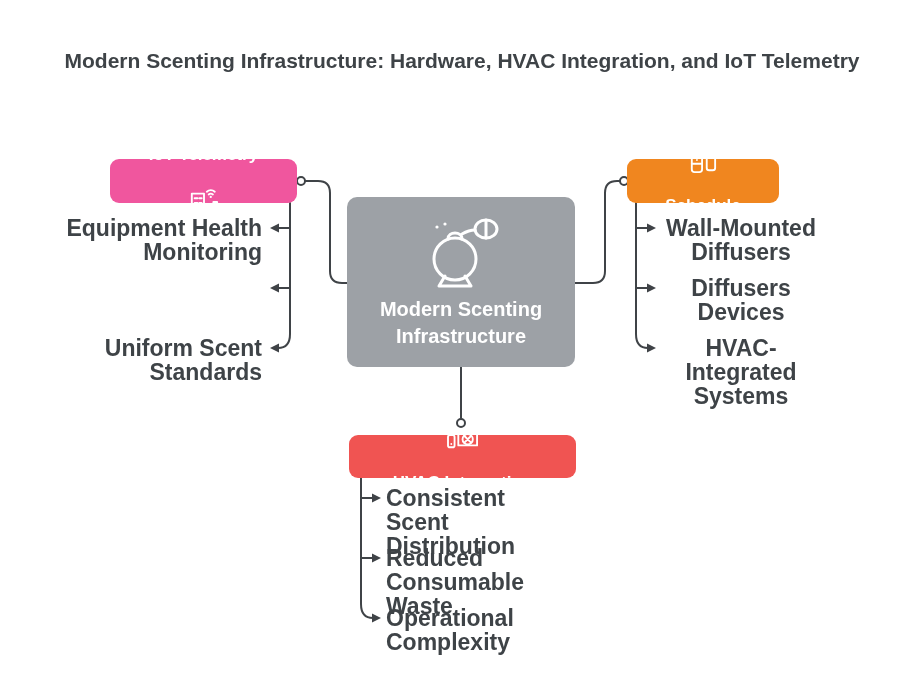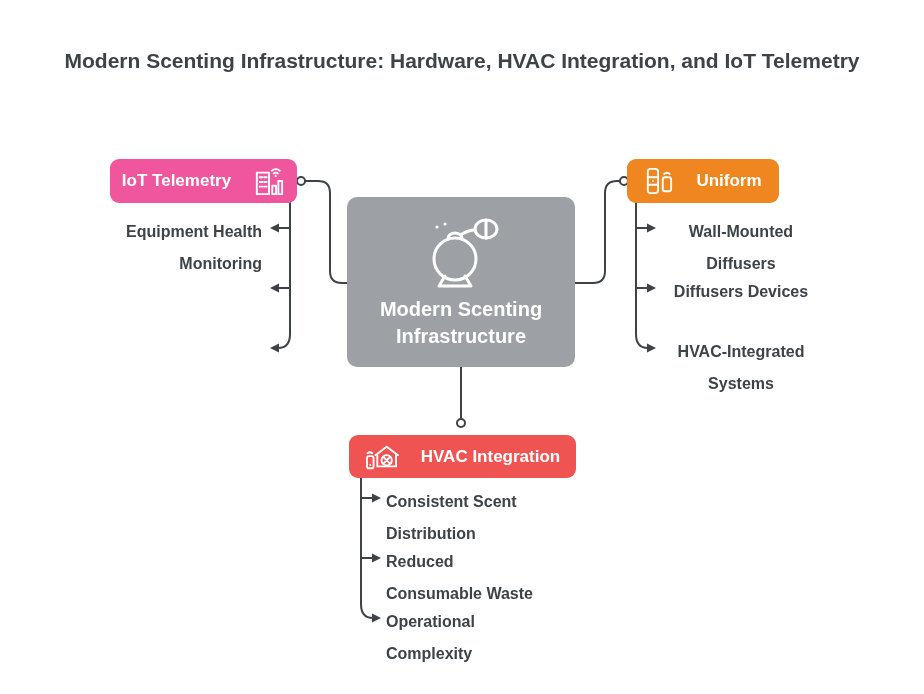--- a/index.html
+++ b/index.html
@@ -22,38 +22,39 @@
     position:absolute; top:46px; left:50%; transform:translateX(-50%);
     width:820px; text-align:center;
     font-size:21px; line-height:30px; font-weight:bold; color:var(--text);
   }
 
   .branch-box{
     position:absolute; box-sizing:border-box;
     display:flex; align-items:center; justify-content:center; gap:22px;
     border-radius:9px; color:#ffffff; font-weight:bold; font-size:17px;
     padding:0 10px;
+    flex-direction:column;
   }
   .branch-box .icon{display:flex; align-items:center;}
   .box-iot{left:110px; top:159px; width:187px; height:44px; background:var(--pink);}
   .box-hardware{left:627px; top:159px; width:152px; height:44px; background:var(--orange);}
   .box-hvac{left:349px; top:435px; width:227px; height:43px; background:var(--red);}
 
   .central-node{
     position:absolute; left:347px; top:197px; width:228px; height:170px;
     background:var(--gray); border-radius:10px;
     display:flex; flex-direction:column; align-items:center; justify-content:center; 
   }
   .central-label{
     width:200px; text-align:center; color:#ffffff;
     font-size:20px; line-height:27px; font-weight:bold;
   }
 
   .branch-item{
-    position:absolute; font-size:16px; line-height:32px; font-weight:bold; color:var(--text);
+    position:absolute; font-size:23px; line-height:24px; font-weight:bold; color:var(--text);
   }
   .col-left{left:60px; width:202px; text-align:right;}
   .col-right{left:662px; width:158px; text-align:center;}
   .col-bottom{left:386px; width:168px; text-align:left;}
   .row-a{top:216px;} .row-b{top:276px;} .row-c{top:336px;}
   .row-d{top:486px;} .row-e{top:546px;} .row-f{top:606px;}
 </style>
 </head>
 <body>
 
@@ -130,39 +131,40 @@
     <span class="icon">
       <svg width="30" height="28" viewBox="0 0 32 30" fill="none" stroke="#ffffff" stroke-width="2" stroke-linecap="round" stroke-linejoin="round">
         <rect x="4" y="2" width="11" height="26" rx="3"></rect>
         <path d="M4,11 H15"></path>
         <path d="M4,19 H15"></path>
         <circle cx="9.5" cy="15" r="1" fill="#ffffff" stroke="none"></circle>
         <rect x="20" y="11" width="9" height="15" rx="2.5"></rect>
         <path d="M21.5,7.5 a4.5,4.5 0 0 1 6,0"></path>
       </svg>
     </span>
-    <span>Uniform</span>
+    <span>Schedule</span>
   </div>
 
   <div class="branch-box box-hvac">
     <span class="icon">
       <svg width="34" height="30" viewBox="0 0 36 32" fill="none" stroke="#ffffff" stroke-width="2" stroke-linecap="round" stroke-linejoin="round">
         <path d="M11,14 L23,5 L35,14"></path>
         <path d="M13,14 V26 H33 V14"></path>
         <circle cx="23" cy="19.5" r="5.5"></circle>
         <path d="M19.5,16 L26.5,23 M26.5,16 L19.5,23"></path>
         <rect x="2" y="15" width="7" height="13" rx="2"></rect>
         <path d="M2.5,12 a4,4 0 0 1 5,0"></path>
         <circle cx="5.5" cy="24.5" r="1" fill="#ffffff" stroke="none"></circle>
       </svg>
     </span>
     <span>HVAC Integration</span>
   </div>
 
   <div class="branch-item col-left row-a">Equipment Health Monitoring</div>
+  <div class="branch-item col-left row-c">Uniform Scent Standards</div>
 
   <div class="branch-item col-right row-a">Wall-Mounted Diffusers</div>
   <div class="branch-item col-right row-b">Diffusers Devices</div>
   <div class="branch-item col-right row-c">HVAC-Integrated Systems</div>
 
   <div class="branch-item col-bottom row-d">Consistent Scent Distribution</div>
   <div class="branch-item col-bottom row-f">Operational Complexity</div>
   <div class="branch-item col-bottom row-e">Reduced Consumable Waste</div>
 
 </div>

